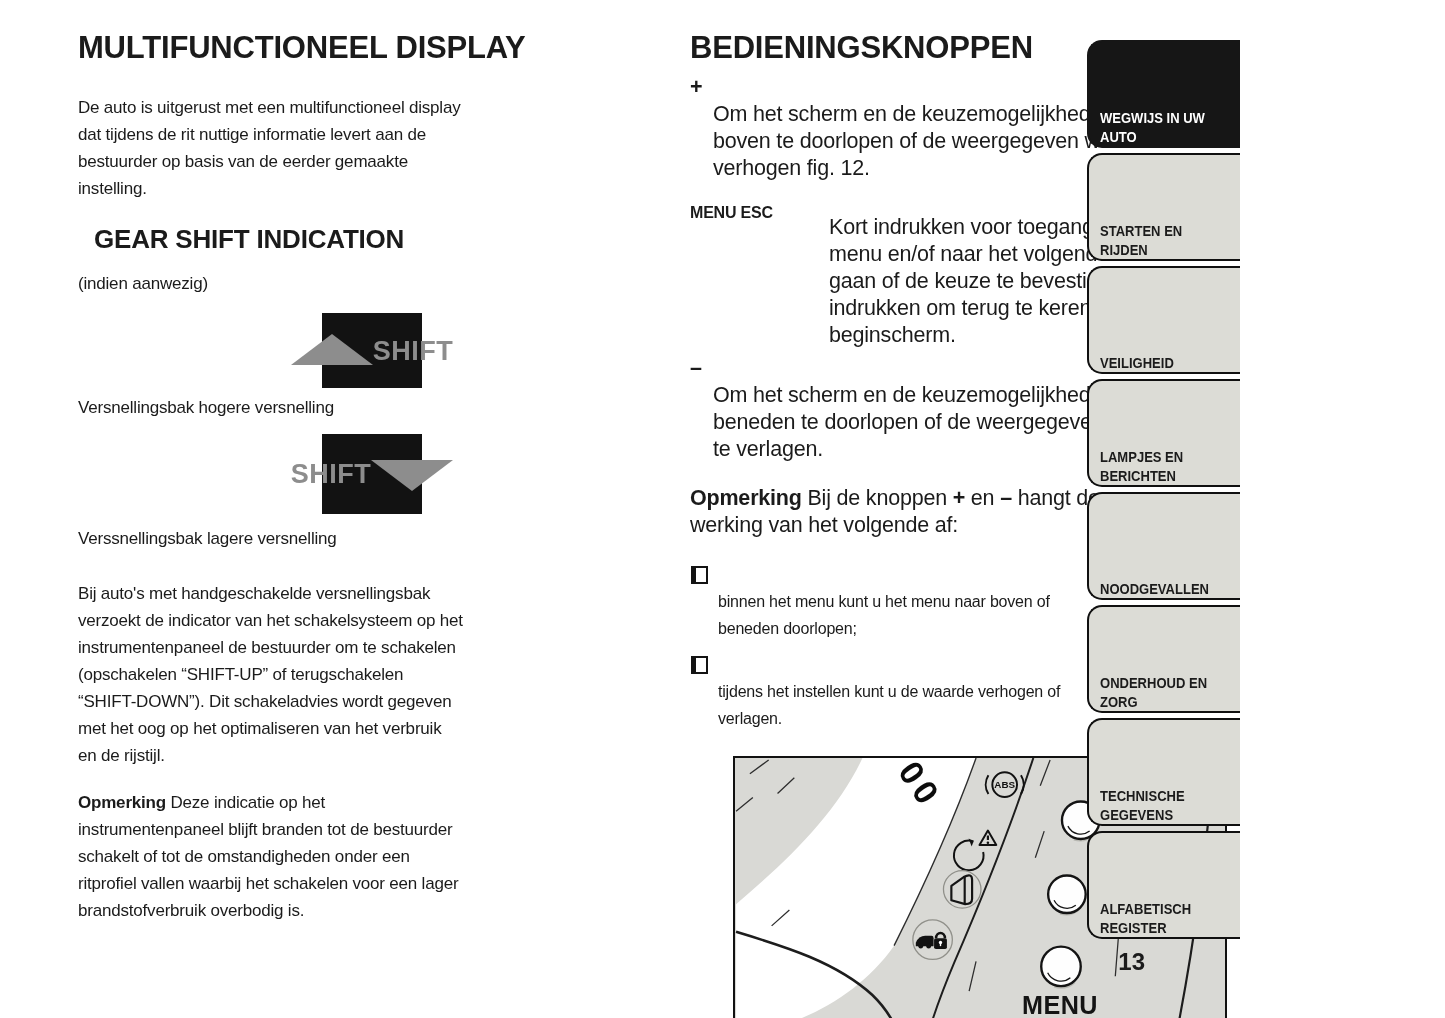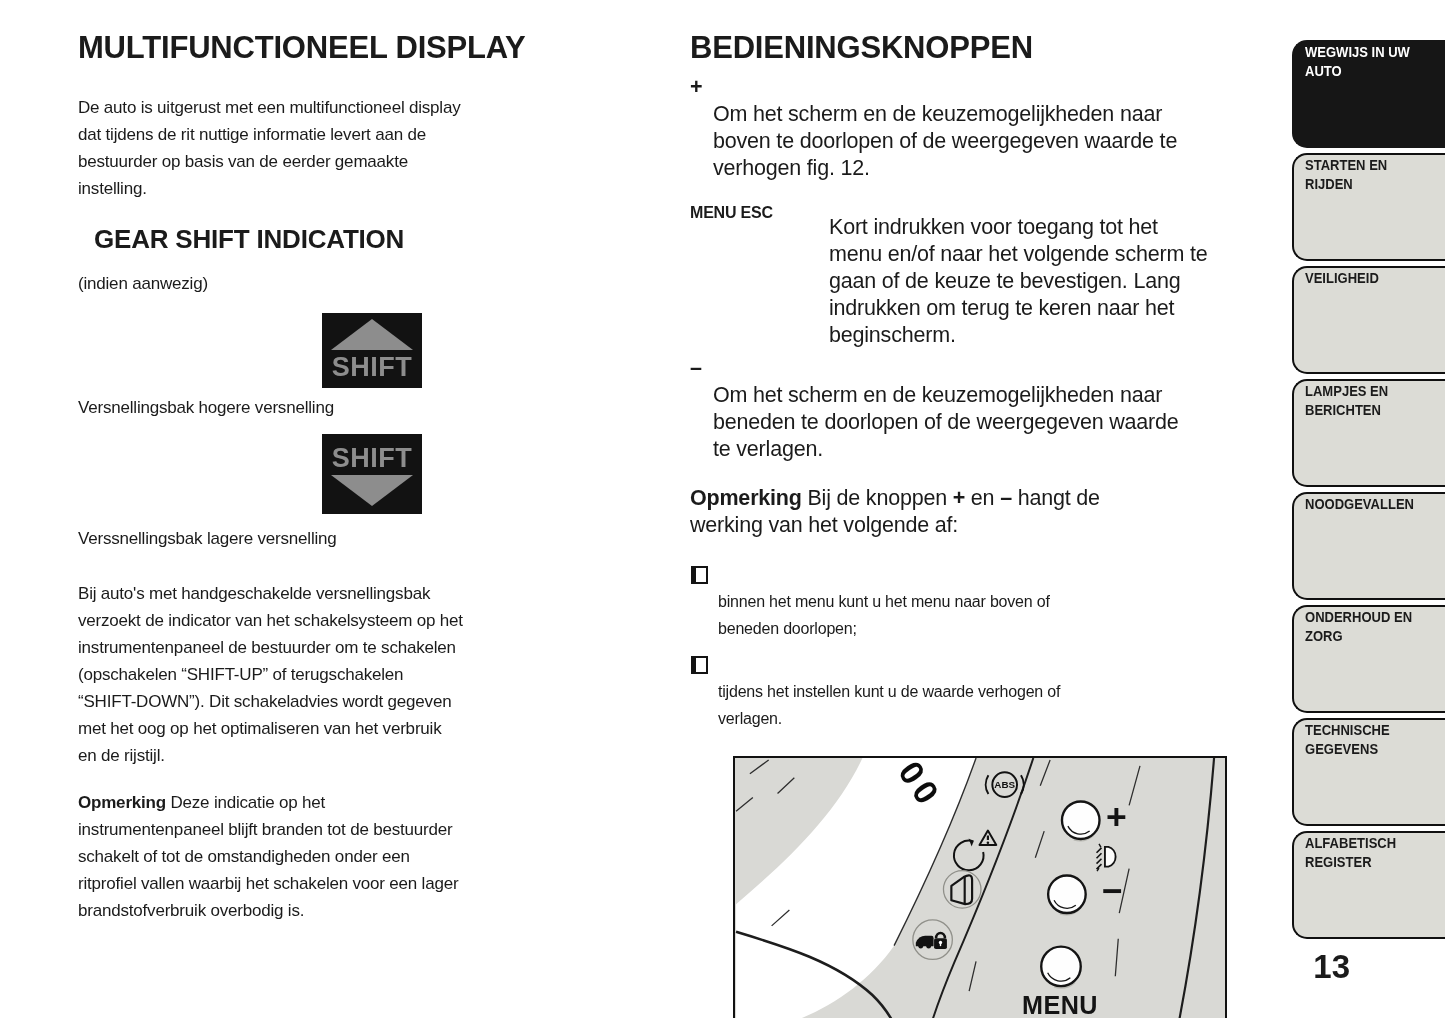--- a/index.html
+++ b/index.html
@@ -1,32 +1,32 @@
 <!DOCTYPE html>
 <html><head>
 <meta charset="utf-8">
 <style>
   html,body{margin:0;padding:0;}
   body{font-family:"Liberation Sans",sans-serif;background:#ffffff;color:#1b1b1b;}
-  .page{position:relative;width:1445px;height:1018px;background:#ffffff;overflow:hidden;}
+  .page{position:relative;width:1240px;height:1018px;background:#ffffff;overflow:hidden;}
 
   
   .col{position:absolute;top:30px;}
   .lcol{left:78px;width:588px;}
   .rcol{left:690px;width:578px;}
   h1.sect{font-size:31px;line-height:36px;font-weight:bold;letter-spacing:-0.2px;margin:0;}
   h2.sub{font-size:26px;line-height:30px;font-weight:bold;letter-spacing:-0.2px;margin:16px;}
   p.body{font-size:17px;line-height:27px;letter-spacing:-0.2px;margin:0;white-space:pre-line;}
   .lcol h1.sect{margin-bottom:28px;}
   .lcol h2.sect2{margin-top:22px;}
   p.intro{margin:0;}
   .bold{font-weight:bold;}
 
   
-  .shifticon{width:100px;background:#121212;margin:0 auto;display:flex;flex-direction:column;align-items:center;justify-content:center;}
+  .shifticon{width:100px;background:#121212;margin:0 auto;display:flex;flex-direction:row;align-items:center;justify-content:center;}
   .shift-up{height:75px;margin-top:16px;margin-bottom:6px;}
   .shift-down{height:80px;margin-top:13px;margin-bottom:11px;}
   .tri{width:0;height:0;border-left:41px solid transparent;border-right:41px solid transparent;}
   .tri.up{border-bottom:31px solid #8d8d8d;margin-bottom:2px;}
   .tri.down{border-top:31px solid #8d8d8d;margin-top:2px;}
   .shiftlabel{color:#8d8d8d;font-weight:bold;font-size:27px;line-height:30px;letter-spacing:0.5px;}
 
   p.main{margin-top:28px;}
   p.notepar{margin-top:20px;}
 
@@ -41,25 +41,25 @@
   .chk{position:relative;margin-top:9px;padding-left:28px;font-size:16px;line-height:27px;letter-spacing:-0.2px;white-space:pre-line;}
   .chk .sq{position:absolute;left:1px;top:5px;width:10px;height:14px;border:2.5px solid #131313;border-left-width:5px;}
 
   
   .figwrap{margin:24px 0 0 43px;width:494px;}
   .figure{width:490px;height:319px;border:2px solid #111;background:#d9d9d5;overflow:hidden;}
   svg text{font-family:"Liberation Sans",sans-serif;}
 
   
   .sidebar{position:absolute;right:0;top:40px;width:153px;}
-  .tab{height:108px;margin-bottom:5px;background:#dcdcd6;border:2px solid #101010;border-right:none;border-radius:15px 0 0 15px;box-sizing:border-box;display:flex;align-items:flex-start;padding-left:11px;}
+  .tab{height:108px;margin-bottom:5px;background:#dcdcd6;border:2px solid #101010;border-right:none;border-radius:15px 0 0 15px;box-sizing:border-box;display:flex;align-items:flex-end;padding-left:11px;}
   .tab span{display:block;width:165px;font-size:15.5px;font-weight:bold;line-height:19px;text-transform:uppercase;white-space:pre-line;transform:scaleX(0.84);transform-origin:0 50%;}
   .tab.active{background:#161616;border-color:#161616;color:#ffffff;}
 
-  .pagenum{position:absolute;right:95px;top:948px;font-size:33px;font-weight:bold;}
+  .pagenum{position:absolute;right:95px;top:948px;font-size:24px;font-weight:bold;}
 </style>
 </head>
 <body>
 
 <div class="page">
 
   <div class="col lcol">
     <h1 class="sect">MULTIFUNCTIONEEL DISPLAY</h1>
     <p class="body intro">De auto is uitgerust met een multifunctioneel display
 dat tijdens de rit nuttige informatie levert aan de

